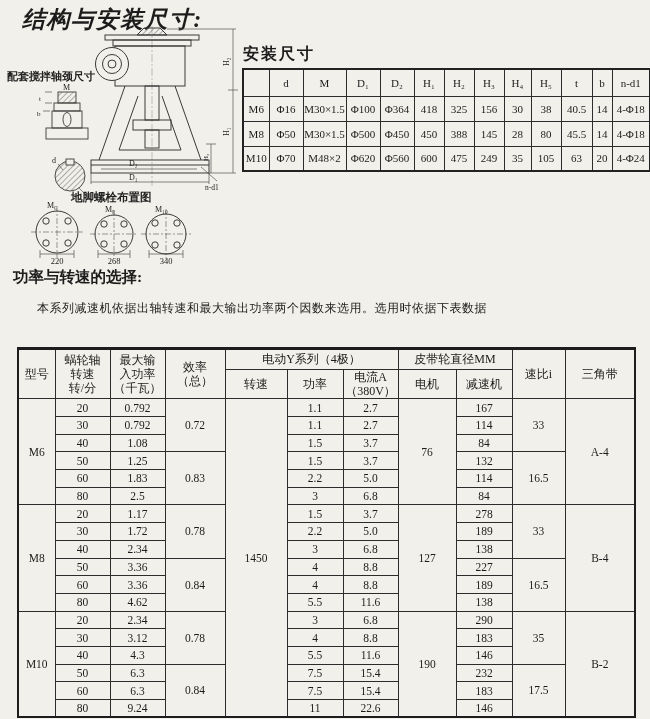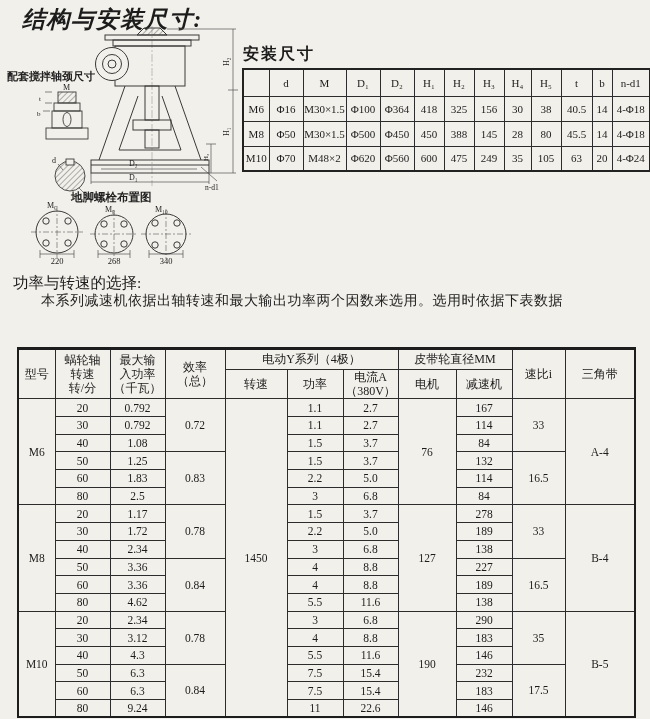--- a/index.html
+++ b/index.html
@@ -32,26 +32,26 @@
   .install-table tbody tr { height:25px; }
   .power-table {
     position:absolute; left:17px; top:347px; width:617px;
     border:2px solid #1d1d1d; border-top-width:3px; font-size:11.5px;
   }
   .power-table th { white-space:pre-line; line-height:1.18; font-size:12px; }
   .power-table thead tr:nth-child(1) { height:21px; }
   .power-table thead tr:nth-child(2) { height:24px; }
   .power-table tbody tr { height:17.7px; }
   .selection-heading {
-    position:absolute; left:13px; top:273px;
-    font-size:15.5px; font-weight:normal;
+    position:absolute; left:13px; top:267px;
+    font-size:15.5px; font-weight:bold;
   }
   .selection-body {
-    position:absolute; left:13px; top:288px; width:630px;
-    font-size:14px; line-height:25px; letter-spacing:0.5px;
+    position:absolute; left:13px; top:296px; width:630px;
+    font-size:12px; line-height:25px; letter-spacing:0.5px;
   }
   .selection-body .indent { text-indent:2em; white-space:nowrap; }
 </style>
 </head>
 <body>
 
 <div class="page">
 
   <div class="page-title">结构与安装尺寸:</div>
 
@@ -400,21 +400,21 @@
         <tr>
           <td rowspan="6">M10</td>
           <td>20</td>
           <td>2.34</td>
           <td rowspan="3">0.78</td>
           <td>3</td>
           <td>6.8</td>
           <td rowspan="6">190</td>
           <td>290</td>
           <td rowspan="3">35</td>
-          <td rowspan="6">B-5</td>
+          <td rowspan="6">B-2</td>
         </tr>
         <tr>
           <td>30</td>
           <td>3.12</td>
           <td>4</td>
           <td>8.8</td>
           <td>183</td>
         </tr>
         <tr>
           <td>40</td>

